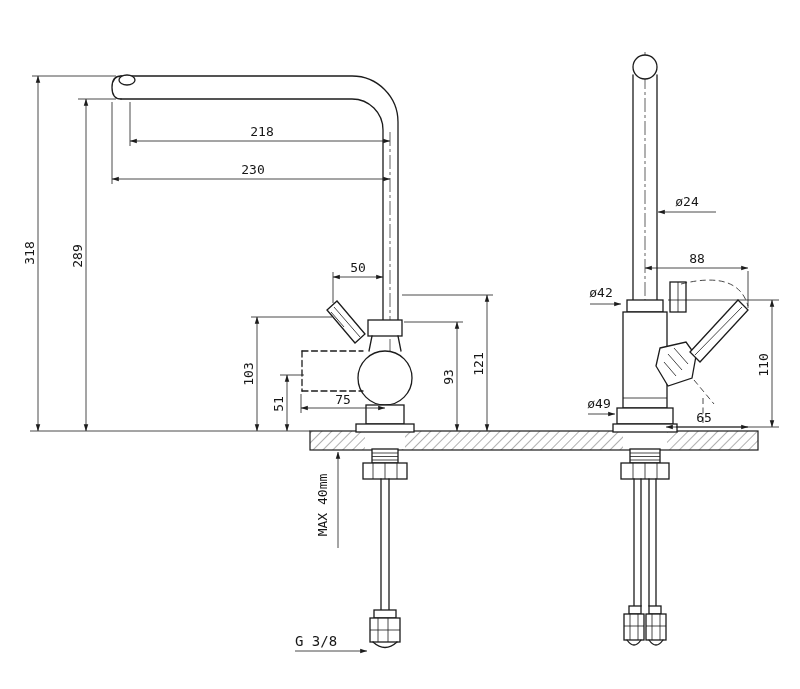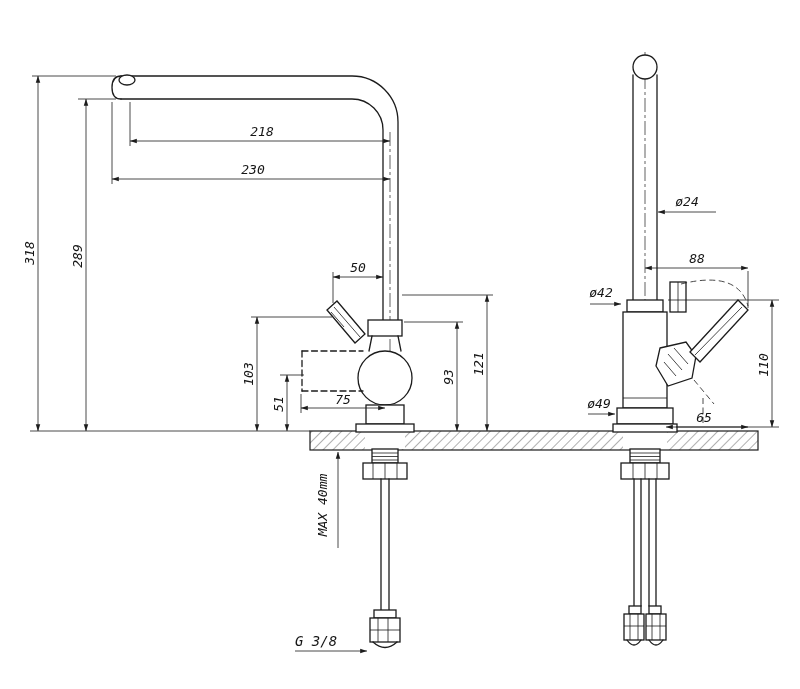--- a/index.html
+++ b/index.html
@@ -1,17 +1,17 @@
 <!DOCTYPE html>
 <html><head>
 <meta charset="utf-8">
 <style>
   html,body{margin:0;padding:0;background:#ffffff;}
   .page{position:relative;width:800px;height:689px;background:#ffffff;overflow:hidden;
-        font-family:"DejaVu Sans Mono",monospace;font-style:italic;}
+        font-family:"DejaVu Sans Mono",monospace;}
   svg{display:block;}
   .s  {stroke:#1c1c1c;stroke-width:1.3;fill:none;stroke-linecap:round;}
   .sf {stroke:#1c1c1c;stroke-width:1.3;fill:#ffffff;}
   .t  {stroke:#1c1c1c;stroke-width:0.8;fill:none;}
   .d  {stroke-dasharray:6 3.5;}
   .cl {stroke:#1c1c1c;stroke-width:0.7;fill:none;stroke-dasharray:14 3 3 3;}
   text.lbl{font-family:"DejaVu Sans Mono",monospace;font-size:13px;fill:#161616;}
   text.big{font-size:14px;}
 </style>
 </head>

